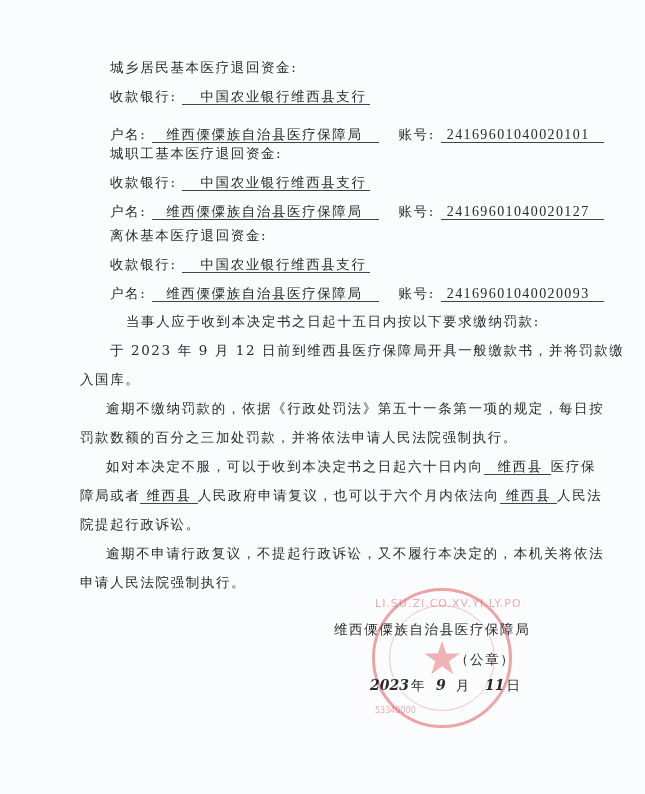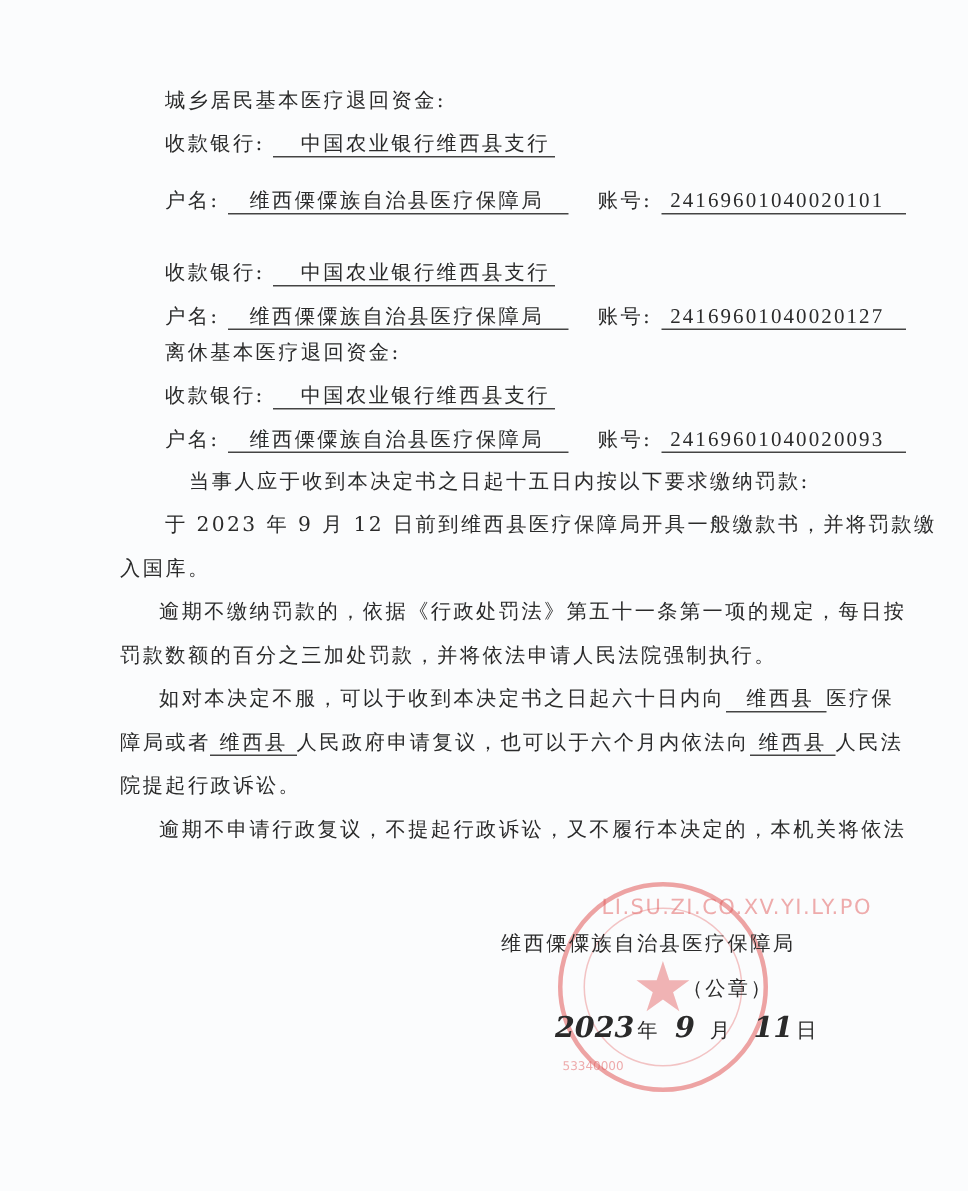--- a/index.html
+++ b/index.html
@@ -37,51 +37,51 @@
     border-radius: 50%;
     border: 1px solid rgba(226, 90, 90, 0.35);
   }
   .stamp-star {
     position: absolute; left: 0; right: 0; top: 40px; text-align: center;
     font-size: 46px; color: rgba(226, 90, 90, 0.45);
     font-family: "DejaVu Sans", sans-serif;
   }
   .stamp-text {
     position: absolute; left: 0; right: 0; top: 6px; text-align: left;
-    font-size: 14px; color: rgba(226, 90, 90, 0.5); letter-spacing: 1px;
+    font-size: 11px; color: rgba(226, 90, 90, 0.5); letter-spacing: 1px;
     font-family: "DejaVu Sans", sans-serif;
-    margin-left: 26px;
   }
   .stamp-code {
     position: absolute; left: 0; right: 0; bottom: 10px; text-align: left;
     font-size: 8px; color: rgba(226, 90, 90, 0.5);
     font-family: "DejaVu Sans", sans-serif;
   }
   .hand {
     font-family: "DejaVu Serif", serif; font-style: italic; font-weight: bold;
-    font-size: 19px; letter-spacing: 0;
+    font-size: 14px; letter-spacing: 0;
   }
 </style>
 </head>
 <body>
 
 <div class="page">
 
   <div class="line" style="left:110px;top:58px;">城乡居民基本医疗退回资金:</div>
   <div class="line" style="left:110px;top:87px;">
     <span>收款银行:</span>
     <span class="u" style="padding:0 3px 0 18px;">中国农业银行维西县支行</span>
   </div>
   <div class="line" style="left:110px;top:116px;">
     <span>户名:</span>
     <span class="u" style="padding:0 16px 0 14px;">维西傈僳族自治县医疗保障局</span>
     <span style="margin-left:14px;">账号:</span>
     <span class="u acct" style="padding:0 14px 0 6px;margin-top:11px;">24169601040020101</span>
   </div>
 
+  <div class="line" style="left:110px;top:144px;">城职工基本医疗退回资金:</div>
   <div class="line" style="left:110px;top:173px;">
     <span>收款银行:</span>
     <span class="u" style="padding:0 3px 0 18px;">中国农业银行维西县支行</span>
   </div>
   <div class="line" style="left:110px;top:202px;">
     <span>户名:</span>
     <span class="u" style="padding:0 16px 0 14px;">维西傈僳族自治县医疗保障局</span>
     <span style="margin-left:14px;">账号:</span>
     <span class="u acct" style="padding:0 14px 0 6px;">24169601040020127</span>
   </div>
@@ -107,20 +107,21 @@
 
   <div class="line" style="left:106px;top:457px;">
     <span>如对本决定不服，可以于收到本决定书之日起六十日内向</span><span class="u" style="padding:0 8px 0 14px;">维西县</span><span>医疗保</span>
   </div>
   <div class="line" style="left:80px;top:486px;">
     <span>障局或者</span><span class="u" style="padding:0 6px 0 6px;">维西县</span><span>人民政府申请复议，也可以于六个月内依法向</span><span class="u" style="padding:0 6px 0 6px;">维西县</span><span>人民法</span>
   </div>
   <div class="line" style="left:80px;top:515px;">院提起行政诉讼。</div>
 
   <div class="line" style="left:106px;top:544px;">逾期不申请行政复议，不提起行政诉讼，又不履行本决定的，本机关将依法</div>
+  <div class="line" style="left:80px;top:573px;">申请人民法院强制执行。</div>
 
   <div class="stamp">
     <div class="stamp-inner"></div>
     <div class="stamp-text">LI.SU.ZI.CO.XV.YI.LY.PO</div>
     <div class="stamp-star">★</div>
     <div class="stamp-code">53340000</div>
   </div>
 
   <div class="line" style="left:334px;top:620px;">维西傈僳族自治县医疗保障局</div>
   <div class="line" style="left:455px;top:650px;">（公章）</div>

